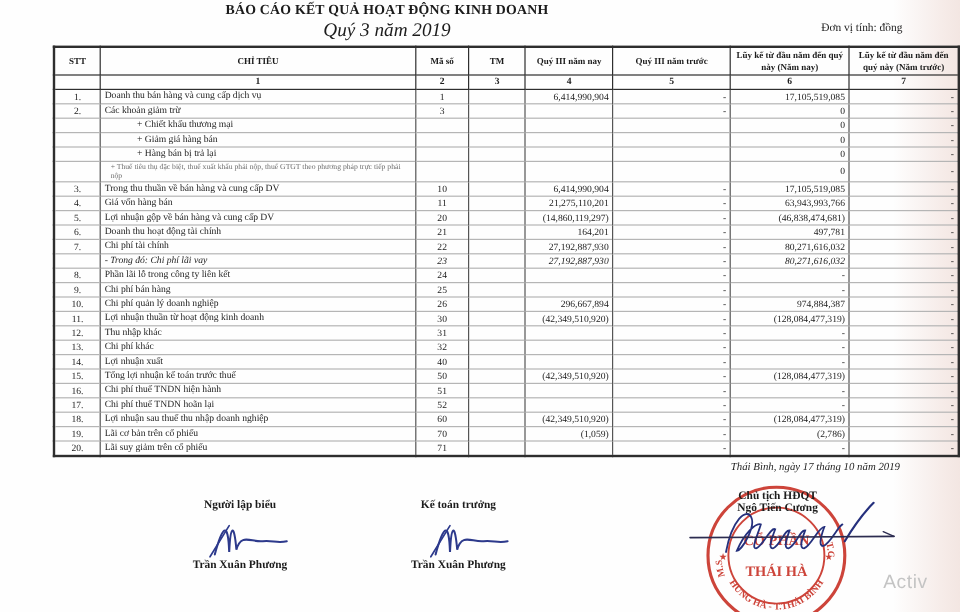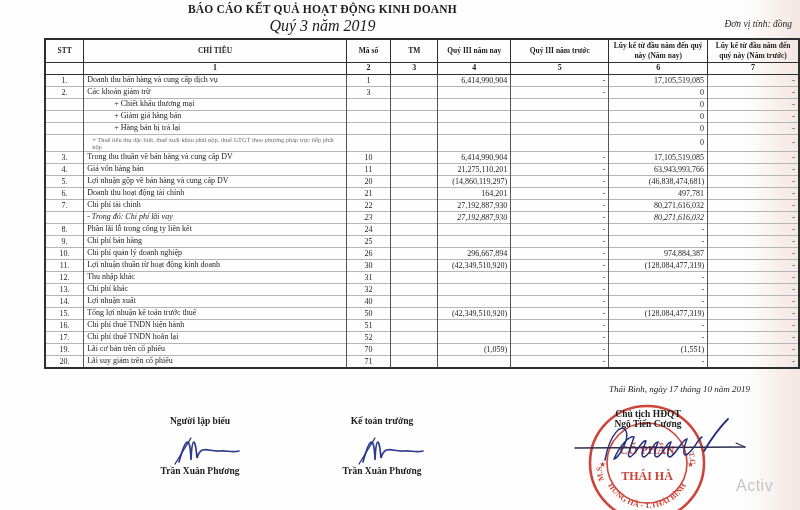--- a/index.html
+++ b/index.html
@@ -4,21 +4,21 @@
 <style>
   html,body{margin:0;padding:0;background:#e9e9e9;}
   .page{
     position:relative;width:800px;height:510px;overflow:hidden;
     background:linear-gradient(90deg,#fefefe 0%,#fefefe 93%,#f6ece9 98%,#f3e6e2 100%);
     font-family:"Liberation Serif","DejaVu Serif",serif;color:#1c1c1c;
   }
   .title-block{position:absolute;top:3px;left:0;width:645px;text-align:center;}
   .doc-title{font-weight:bold;font-size:11.5px;letter-spacing:.2px;}
   .doc-period{font-style:italic;font-size:16px;margin-top:2px;}
-  .unit-note{position:absolute;top:19px;left:0;width:752px;text-align:right;font-style:italic;font-size:9.5px;padding-left:40px;}
+  .unit-note{position:absolute;top:19px;left:0;width:752px;text-align:right;font-size:9.5px;}
 
   .tbl-wrap{position:absolute;left:44px;top:38px;border-radius:15px;}
   table{border-collapse:collapse;table-layout:fixed;border:2px solid #2e2e2e;background:transparent;}
   th{border:1px solid #2e2e2e;font-weight:bold;text-align:center;vertical-align:middle;
      font-size:7.5px;line-height:1.3;padding:1px 2px;white-space:normal;}
   thead tr.idx th{height:11px;font-size:8px;padding:0;}
   td{border-left:1px solid #555;border-right:1px solid #555;border-top:1px solid #b5b5b5;
      font-size:8px;line-height:11px;height:11px;padding:0 3px;overflow:hidden;}
   tbody tr:first-child td{border-top:1px solid #2e2e2e;}
   .c0{width:33px}.c1{width:248px}.c2{width:40px}.c3{width:43px}
@@ -296,27 +296,37 @@
             <td class="c-stt c0">17.</td>
             <td class="c-label c1">Chi phí thuế TNDN hoãn lại</td>
             <td class="c-code c2">52</td>
             <td class="c-tm c3"></td>
             <td class="c-num c4"></td>
             <td class="c-num c5">-</td>
             <td class="c-num c6">-</td>
             <td class="c-num c7">-</td>
           </tr>
           <tr class="row-item">
+            <td class="c-stt c0">18.</td>
+            <td class="c-label c1">Lợi nhuận sau thuế thu nhập doanh nghiệp</td>
+            <td class="c-code c2">60</td>
+            <td class="c-tm c3"></td>
+            <td class="c-num c4">(42,349,510,920)</td>
+            <td class="c-num c5">-</td>
+            <td class="c-num c6">(128,084,477,319)</td>
+            <td class="c-num c7">-</td>
+          </tr>
+          <tr class="row-item">
             <td class="c-stt c0">19.</td>
             <td class="c-label c1">Lãi cơ bản trên cổ phiếu</td>
             <td class="c-code c2">70</td>
             <td class="c-tm c3"></td>
             <td class="c-num c4">(1,059)</td>
             <td class="c-num c5">-</td>
-            <td class="c-num c6">(1,551)</td>
+            <td class="c-num c6">(2,786)</td>
             <td class="c-num c7">-</td>
           </tr>
           <tr class="row-item">
             <td class="c-stt c0">20.</td>
             <td class="c-label c1">Lãi suy giảm trên cổ phiếu</td>
             <td class="c-code c2">71</td>
             <td class="c-tm c3"></td>
             <td class="c-num c4"></td>
             <td class="c-num c5">-</td>
             <td class="c-num c6">-</td>

